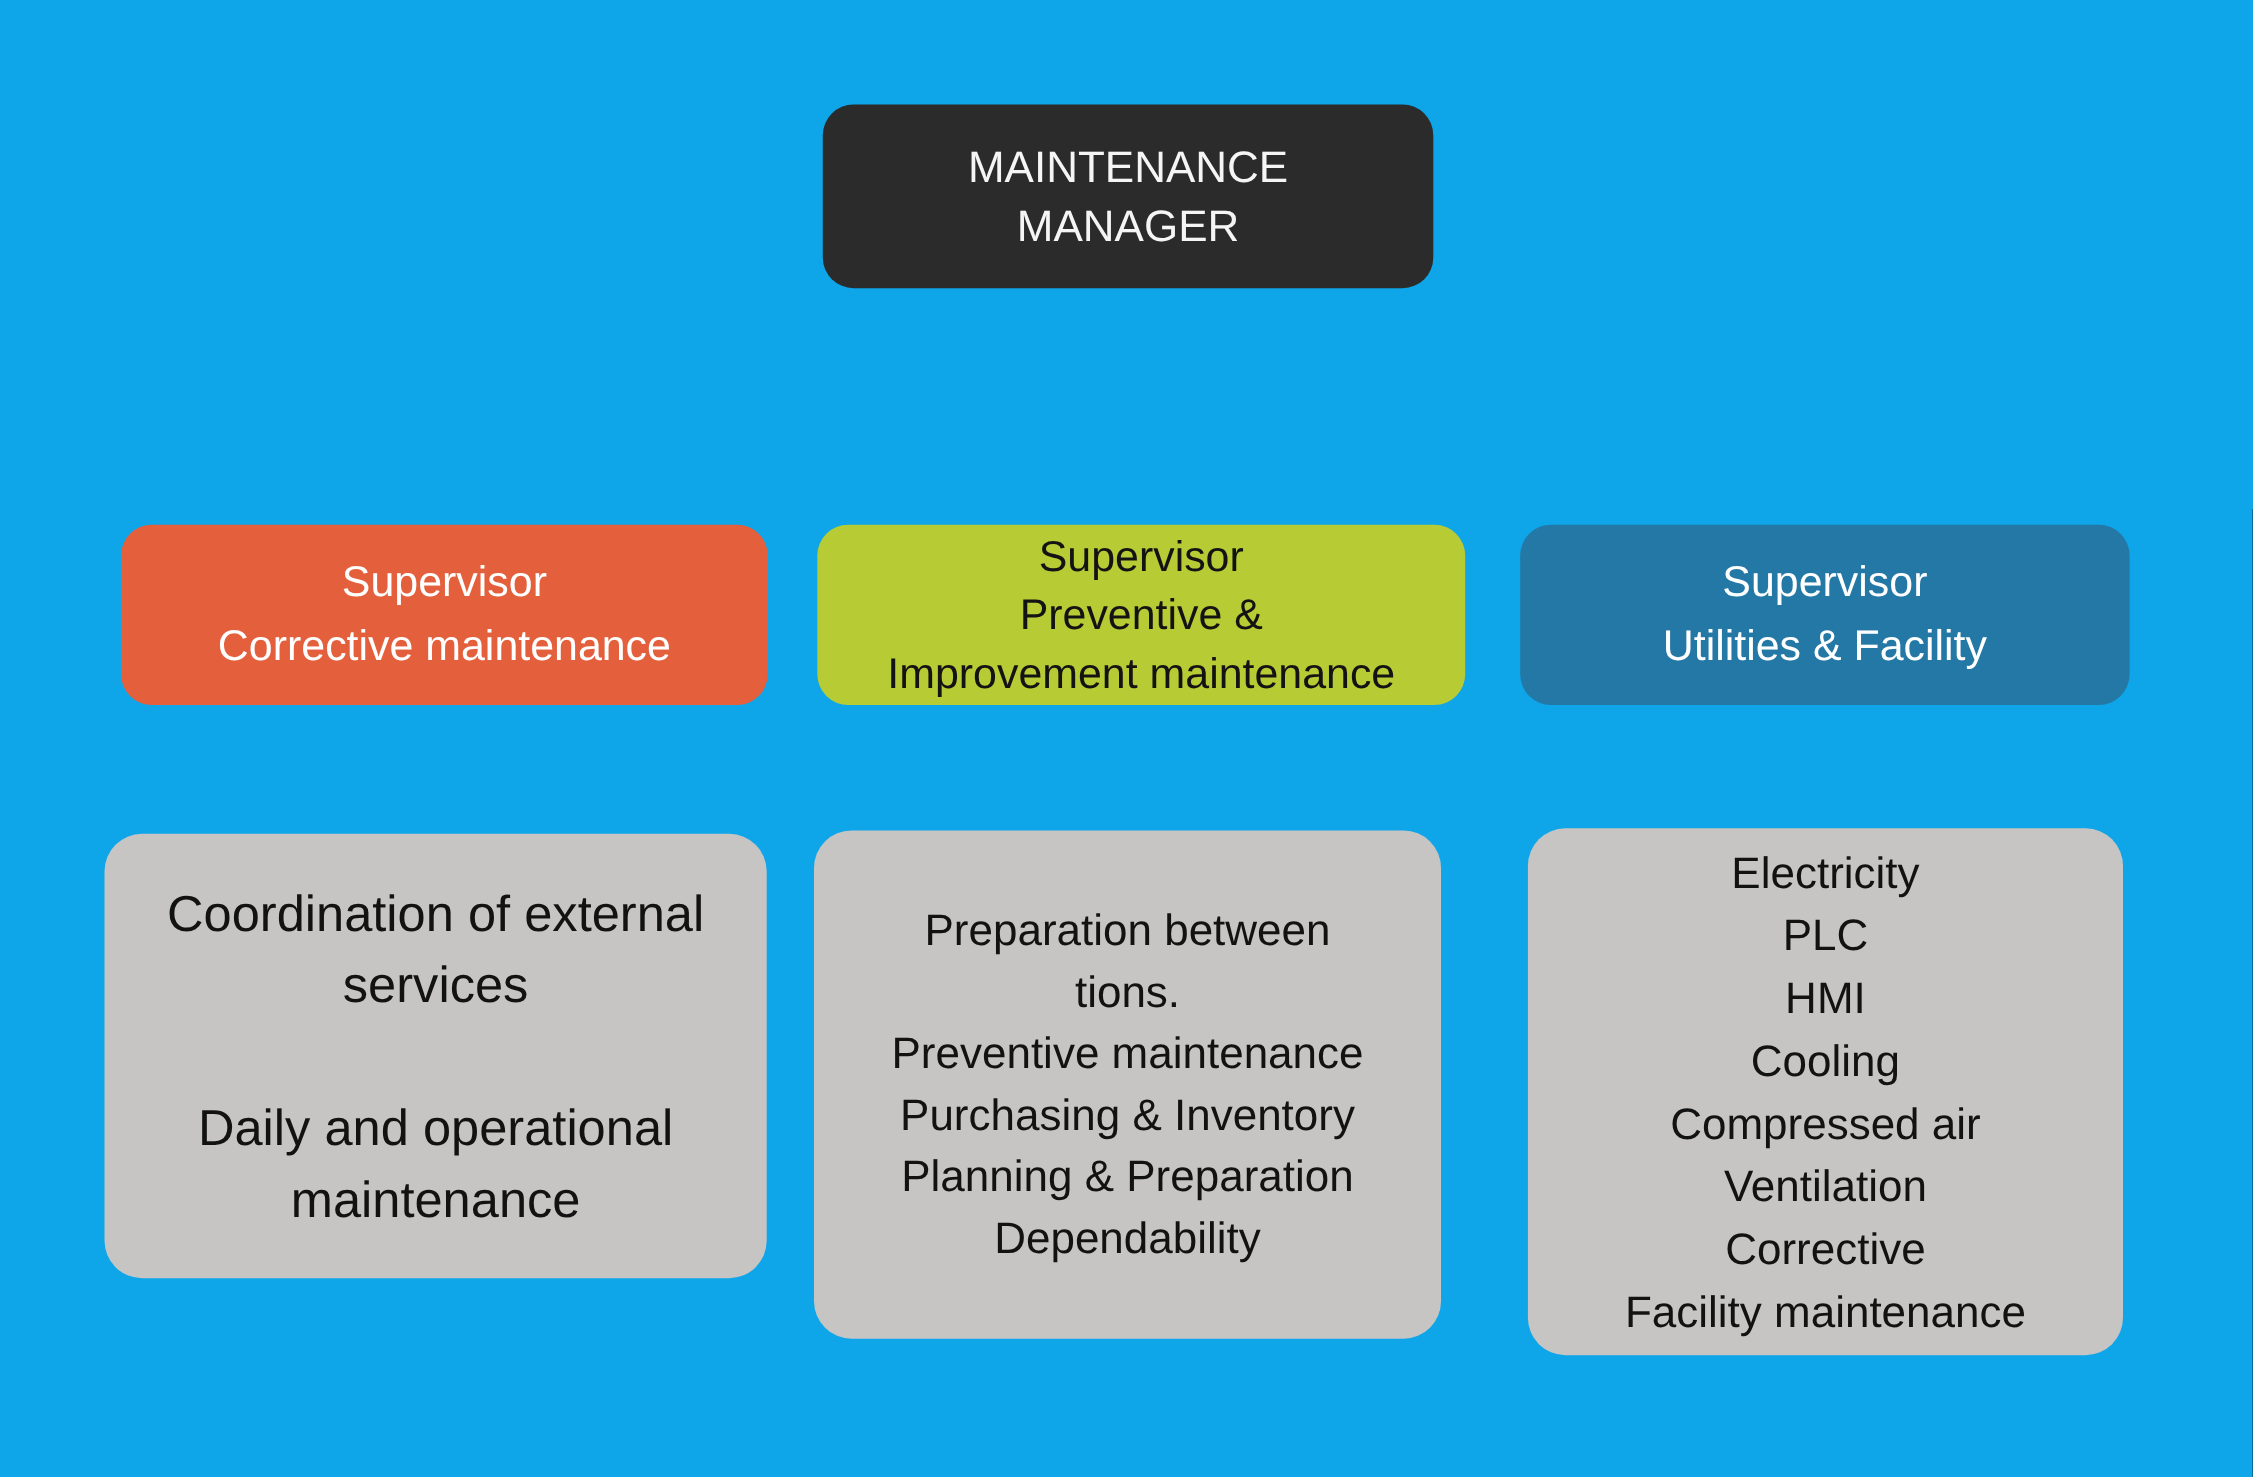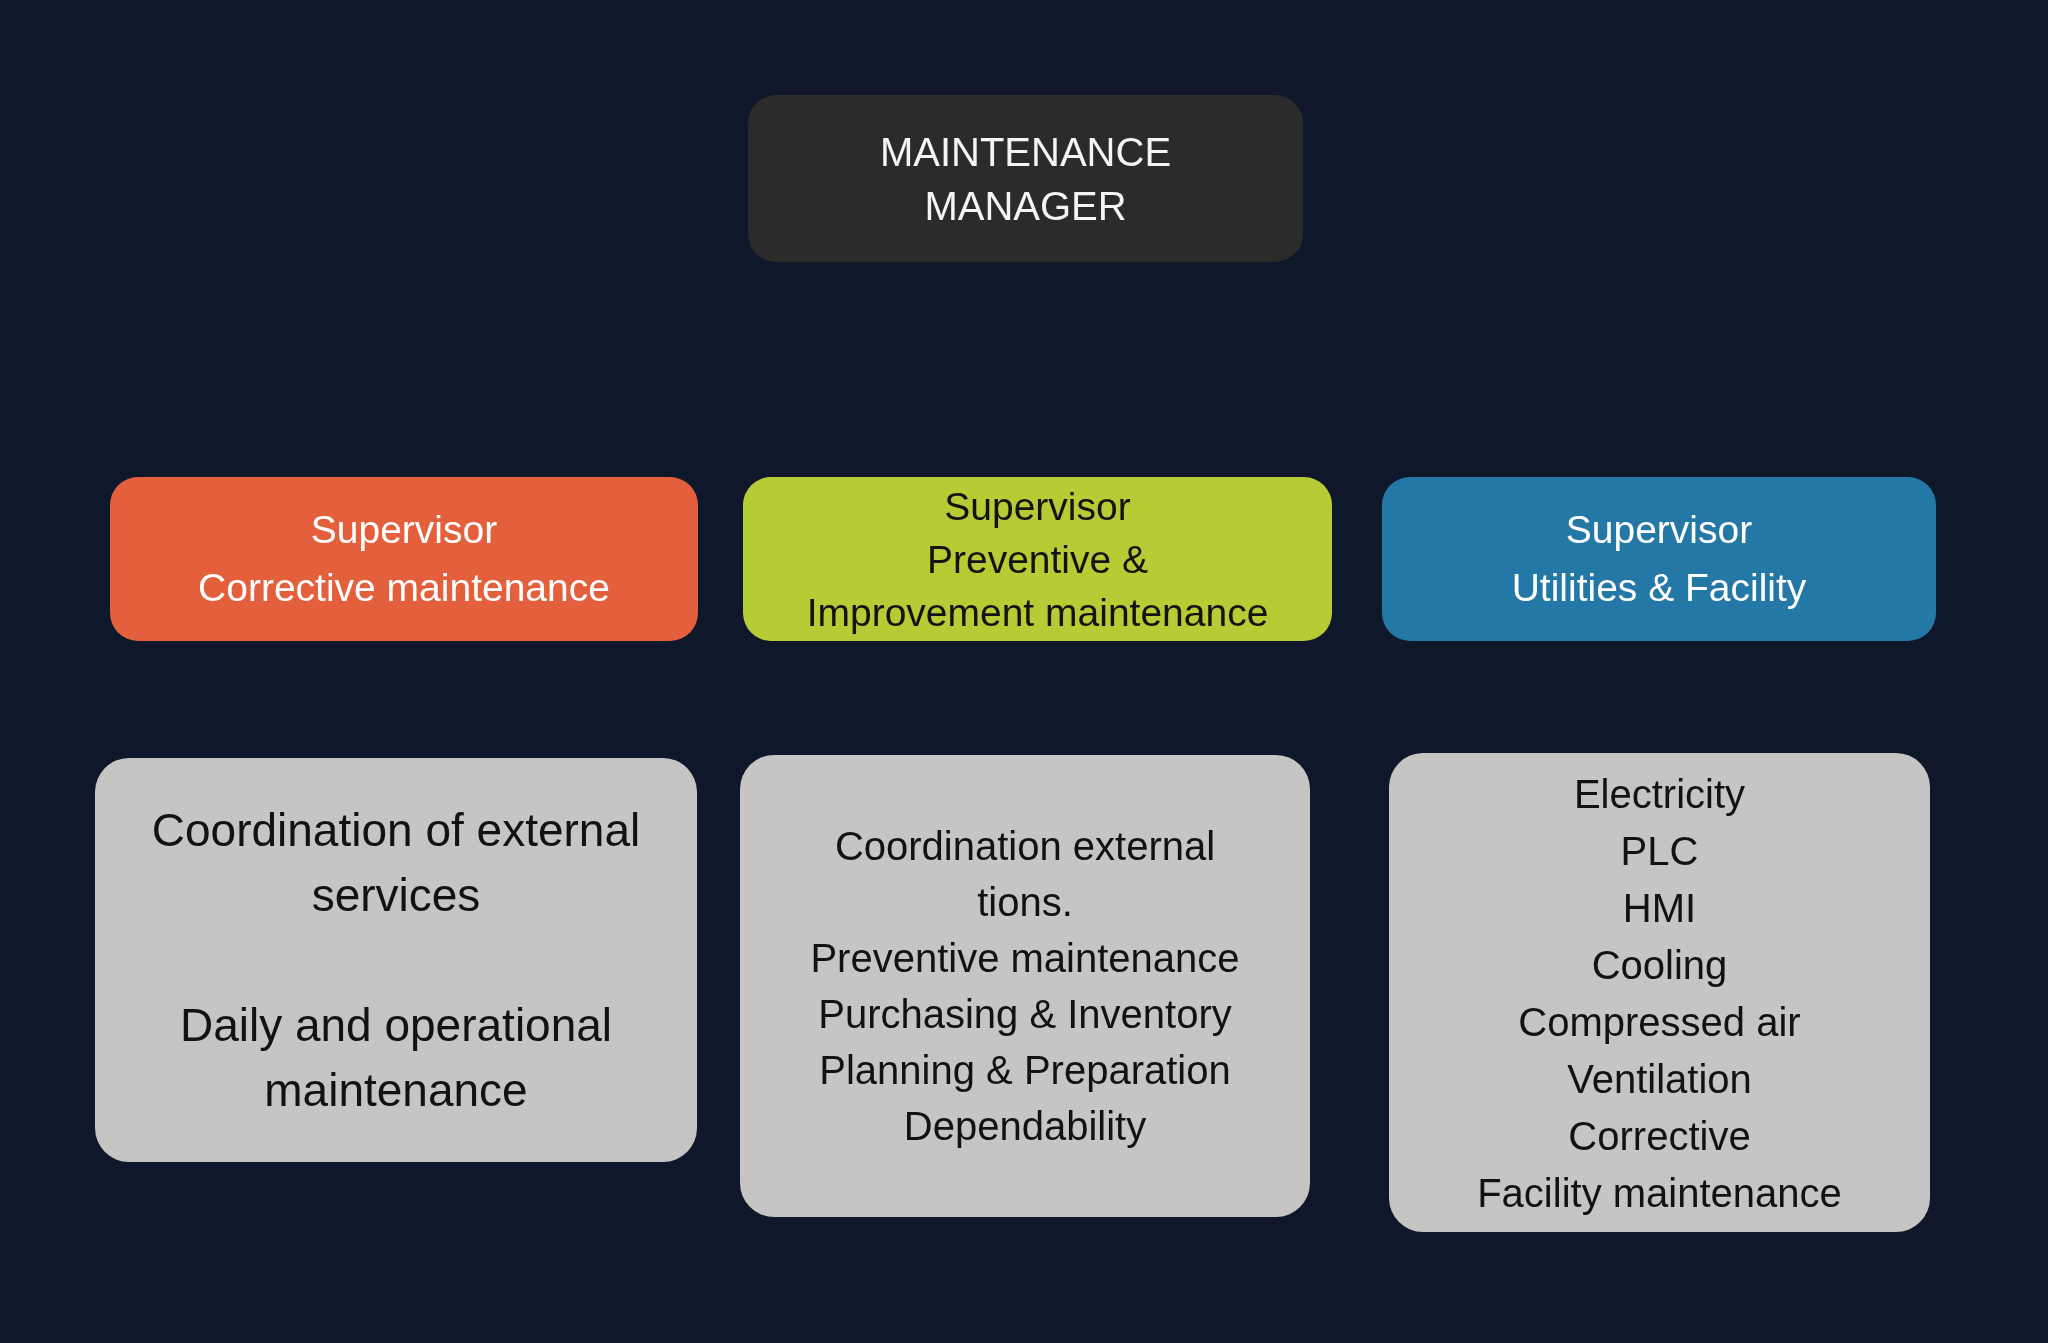--- a/index.html
+++ b/index.html
@@ -4,21 +4,21 @@
 <style>
   html, body {
     margin: 0;
     padding: 0;
     background: #000000;
   }
   .canvas {
     position: relative;
     width: 2048px;
     height: 1343px;
-    background: #0f172a;
+    background: #0ea5e9;
     overflow: hidden;
     font-family: "Liberation Sans", "DejaVu Sans", sans-serif;
   }
   .box {
     position: absolute;
     display: flex;
     flex-direction: column;
     align-items: center;
     justify-content: center;
     text-align: center;
@@ -101,21 +101,21 @@
 
   <div class="box box-detail box-detail-corrective">
     <span class="line">Coordination of external</span>
     <span class="line">services</span>
     <span class="line"></span>
     <span class="line">Daily and operational</span>
     <span class="line">maintenance</span>
   </div>
 
   <div class="box box-detail box-detail-preventive">
-    <span class="line">Coordination external</span>
+    <span class="line">Preparation between</span>
     <span class="line">tions.</span>
     <span class="line">Preventive maintenance</span>
     <span class="line">Purchasing &amp; Inventory</span>
     <span class="line">Planning &amp; Preparation</span>
     <span class="line">Dependability</span>
   </div>
 
   <div class="box box-detail box-detail-utilities">
     <span class="line">Electricity</span>
     <span class="line">PLC</span>

